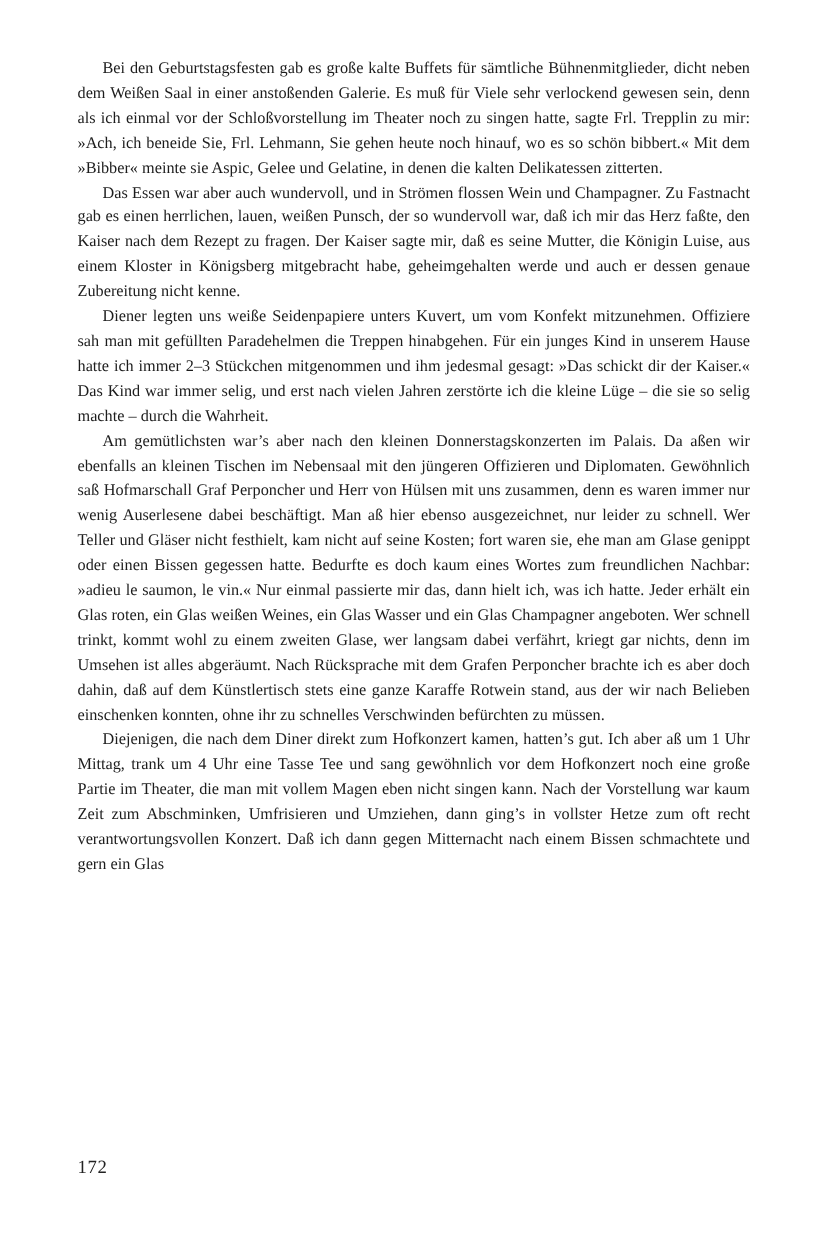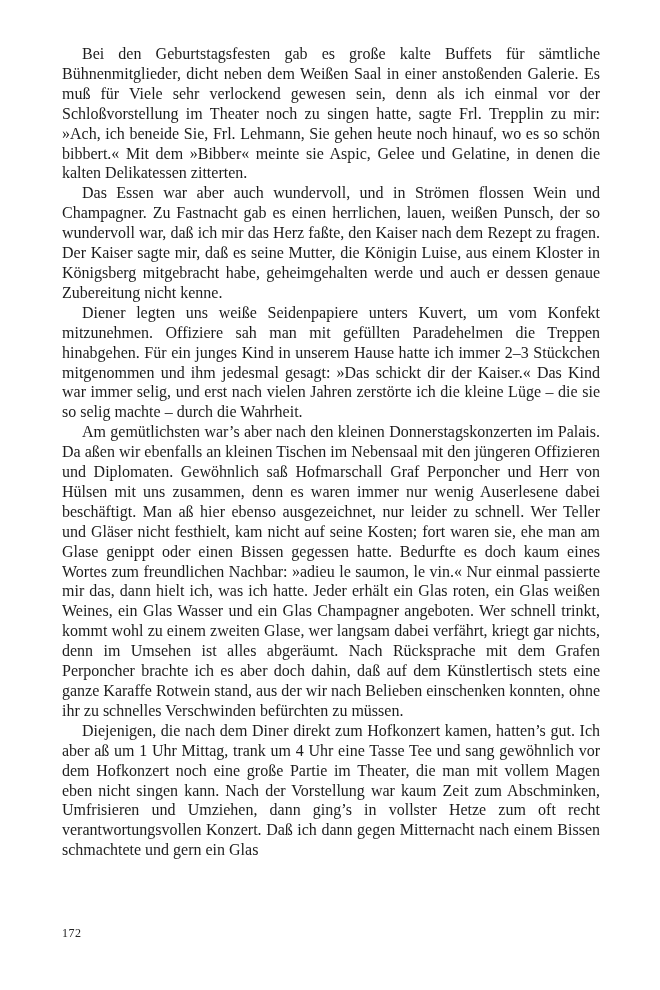--- a/index.html
+++ b/index.html
@@ -14,37 +14,37 @@
     background: #ffffff;
     overflow: hidden;
     font-family: "Liberation Serif", serif;
     color: #1c1c1c;
   }
   .text-block {
     position: absolute;
     left: 62px;
     top: 44px;
     width: 538px;
-    font-size: 16px;
+    font-size: 13px;
     line-height: 19.9px;
     text-align: justify;
     text-justify: inter-word;
   }
   .text-block p.para {
     margin: 0;
     padding: 0;
     text-indent: 20px;
   }
   .italic {
   }
   .page-number {
     position: absolute;
     left: 62px;
     top: 926px;
-    font-size: 12px;
+    font-size: 15px;
     letter-spacing: 0.5px;
     color: #222222;
   }
 </style>
 </head>
 <body>
 
 <div class="page">
   <div class="text-block">
       <p class="para"><span>Bei den Geburtstagsfesten gab es große kalte Buffets für sämtliche Bühnenmitglieder, dicht neben dem Weißen Saal in einer anstoßenden Galerie. Es muß für Viele sehr verlockend gewesen sein, denn als ich einmal vor der Schloßvorstellung im Theater noch zu singen hatte, sagte Frl. Trepplin zu mir: »Ach, ich beneide Sie, Frl. Lehmann, Sie gehen heute noch hinauf, wo es so schön bibbert.« Mit dem »Bibber« meinte sie Aspic, Gelee und Gelatine, in denen die kalten Delikatessen zitterten.</span></p>

